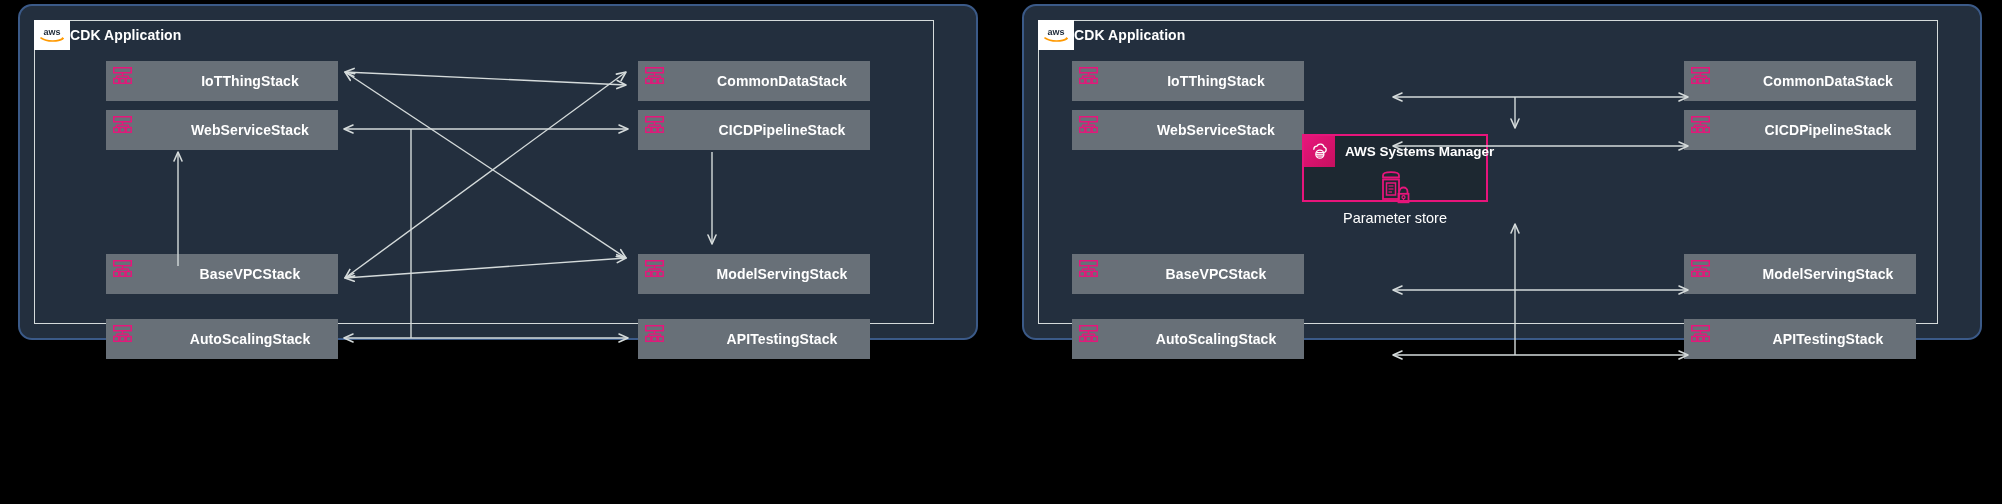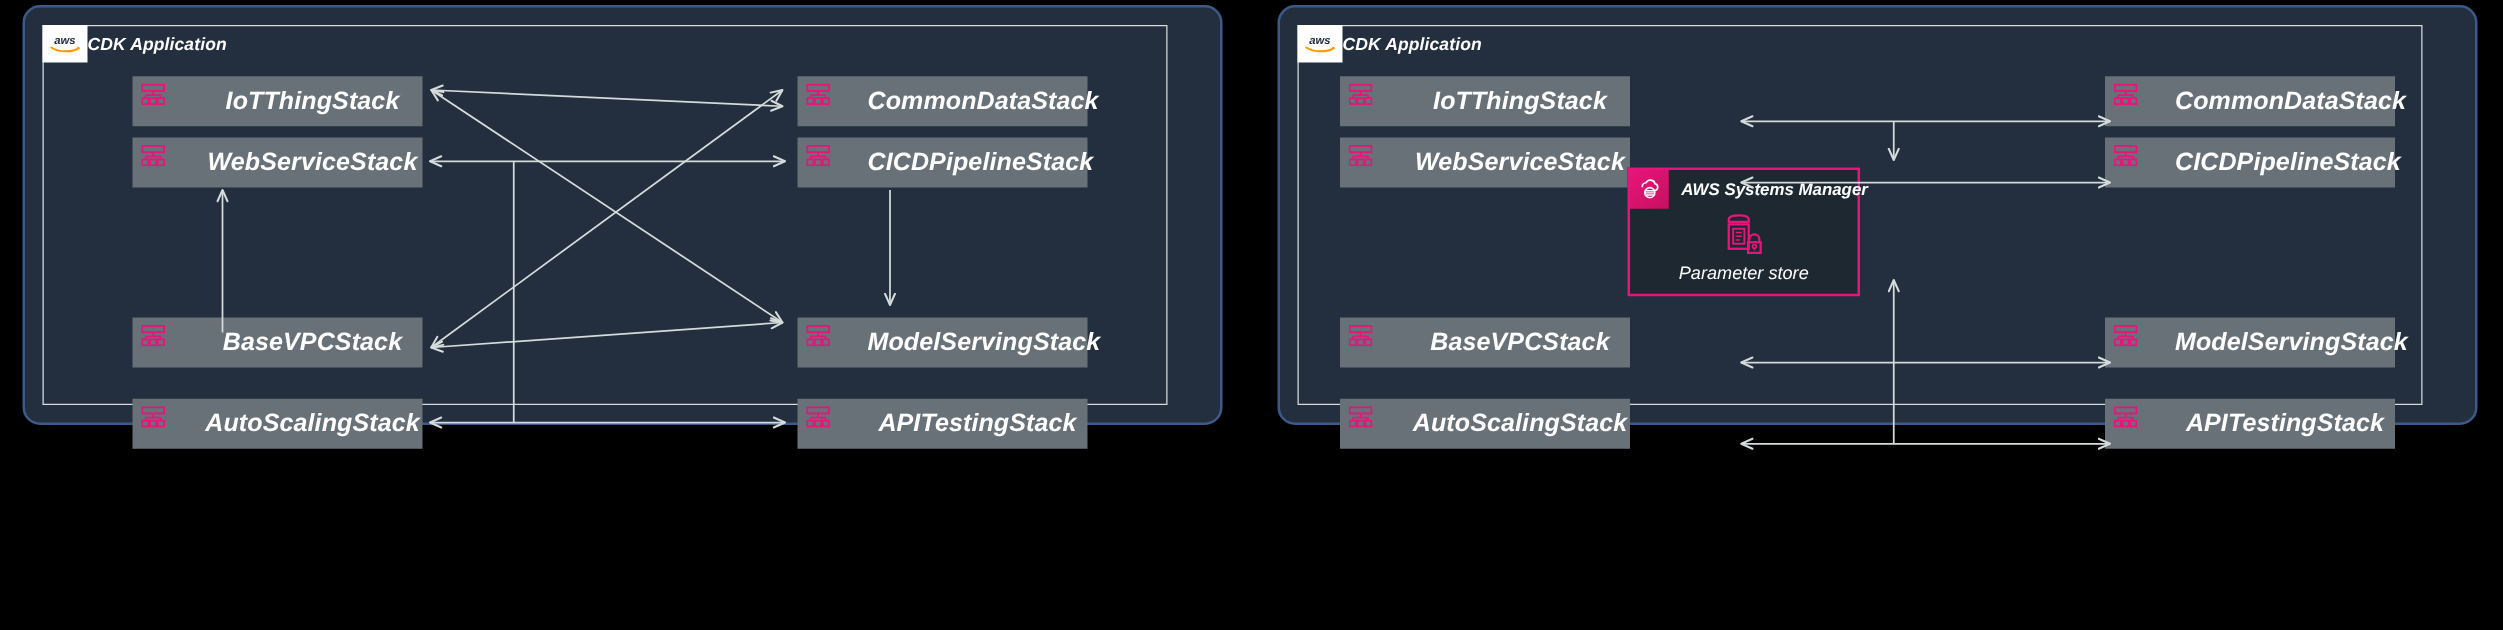--- a/index.html
+++ b/index.html
@@ -20,21 +20,20 @@
     background: #000000;
   }
 
   
   .panel {
     position: absolute;
     background: #232f3e;
     border: 2px solid #3b5a88;
     border-radius: 14px;
     box-sizing: border-box;
-    font-style: italic;
   }
   #panel-left  { left: 18px;   top: 4px;  width: 960px;  height: 336px; }
   #panel-right { left: 1022px; top: 4px;  width: 960px;  height: 336px; }
 
   
   .group-box {
     position: absolute;
     border: 1px solid #d5dbdb;
     box-sizing: border-box;
     background: transparent;
@@ -77,21 +76,21 @@
     position: absolute;
     left: 7px;
     top: 6px;
     width: 19px;
     height: 17px;
   }
   .node .node-label {
     width: 100%;
     text-align: center;
     color: #ffffff;
-    font-size: 20px;
+    font-size: 14px;
     font-weight: 600;
     letter-spacing: .1px;
     padding-left: 14px;
     box-sizing: border-box;
     margin-left: 42px;
   }
 
   
   .svc-box {
     position: absolute;
@@ -435,21 +434,21 @@
           <line x1="3.5" y1="9" x2="3.5" y2="11.5" stroke="#e7157b" stroke-width="1.4"></line>
           <line x1="15.5" y1="9" x2="15.5" y2="11.5" stroke="#e7157b" stroke-width="1.4"></line>
           <rect x="0.75" y="11.5" width="5" height="4.75" fill="none" stroke="#e7157b" stroke-width="1.4"></rect>
           <rect x="7" y="11.5" width="5" height="4.75" fill="none" stroke="#e7157b" stroke-width="1.4"></rect>
           <rect x="13.2" y="11.5" width="5" height="4.75" fill="none" stroke="#e7157b" stroke-width="1.4"></rect>
         </svg>
       </span>
       <span class="node-label">APITestingStack</span>
     </div>
 
-    <div class="svc-box" style="left:278px; top:128px; width:186px; height:103px;">
+    <div class="svc-box" style="left:278px; top:128px; width:186px; height:68px;">
       <div class="svc-header">
         <div class="svc-badge">
           <svg width="21" height="21" viewBox="0 0 24 24">
             <path d="M5.5 9.5 a3.6 3.6 0 0 1 3.5 -3.6 a4.4 4.4 0 0 1 8.2 1.0 a3.2 3.2 0 0 1 -0.6 6.3" fill="none" stroke="#ffffff" stroke-width="1.5" stroke-linecap="round"></path>
             <circle cx="12.4" cy="15" r="4.6" fill="none" stroke="#ffffff" stroke-width="1.5"></circle>
             <line x1="8.6" y1="13.2" x2="16.2" y2="13.2" stroke="#ffffff" stroke-width="1.3"></line>
             <line x1="8.0" y1="15.2" x2="16.8" y2="15.2" stroke="#ffffff" stroke-width="1.3"></line>
             <line x1="8.8" y1="17.2" x2="16.0" y2="17.2" stroke="#ffffff" stroke-width="1.3"></line>
           </svg>
         </div>

